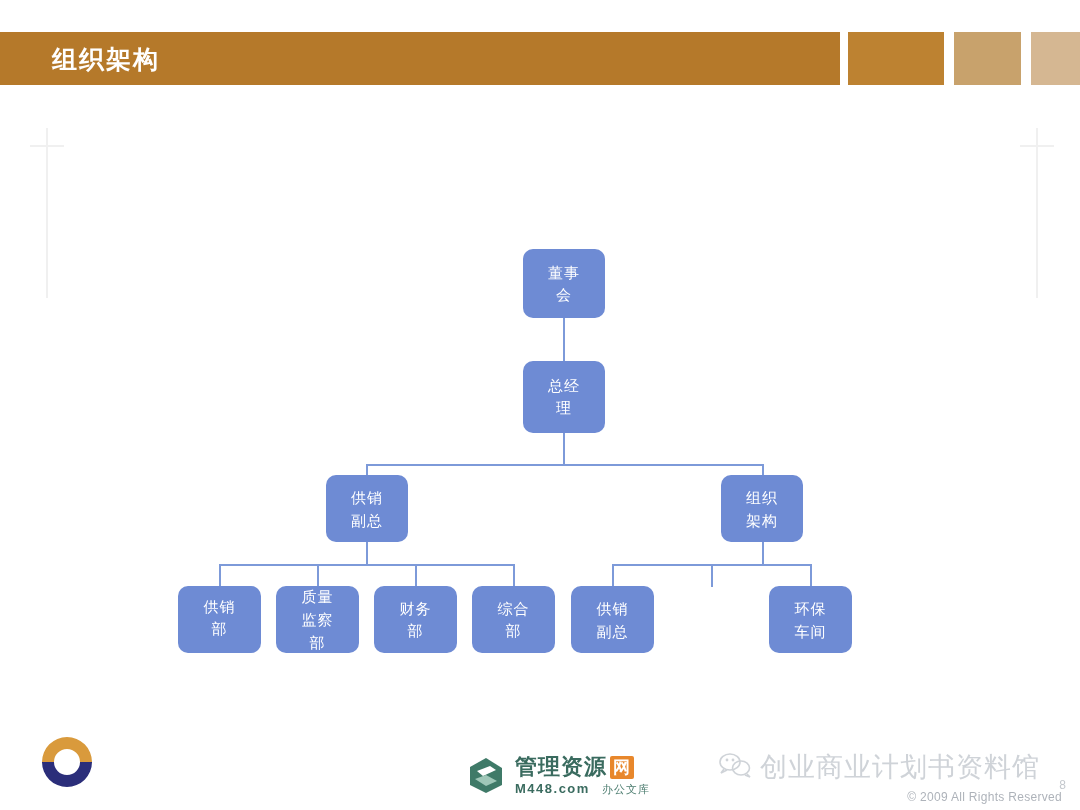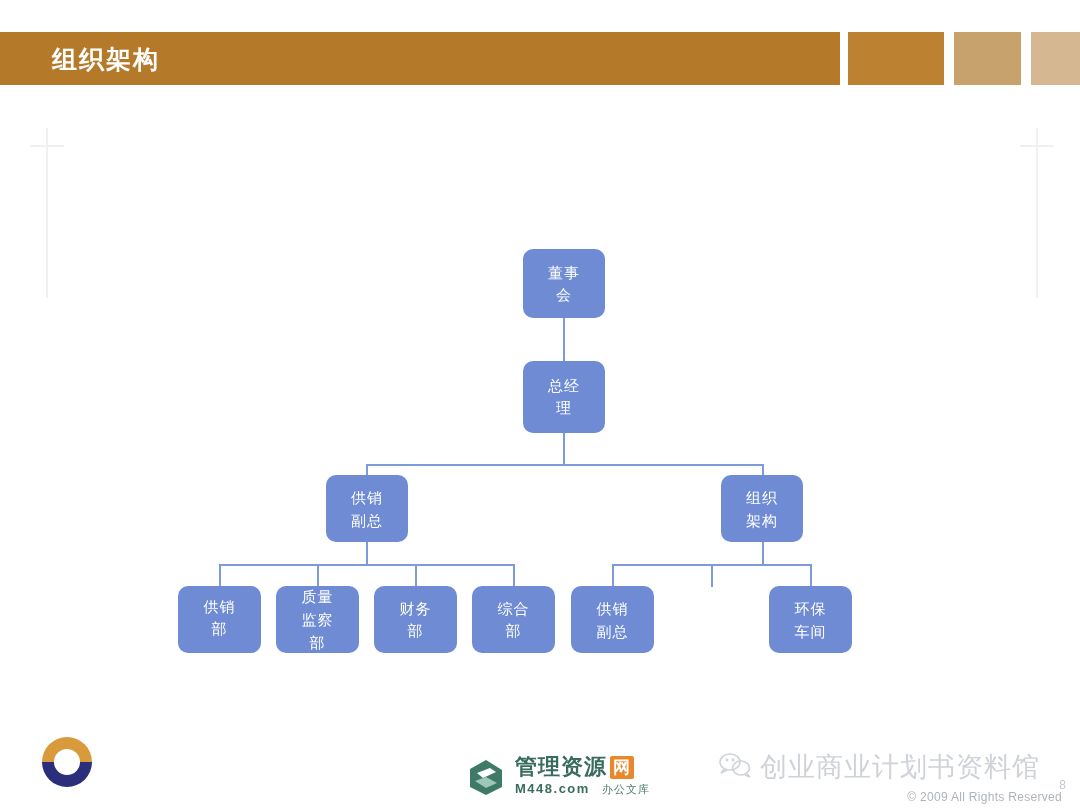--- a/index.html
+++ b/index.html
@@ -100,21 +100,21 @@
     left: 0; top: 0;
     width: 58px;
     height: 58px;
   }
 
   .m448 {
     position: absolute;
     left: 466px;
     top: 755px;
     display: flex;
-    align-items: flex-end;
+    align-items: flex-start;
     gap: 9px;
   }
   .m448-mark {
     width: 40px;
     height: 40px;
   }
   .m448-text {
     display: flex;
     flex-direction: column;
     justify-content: center;

